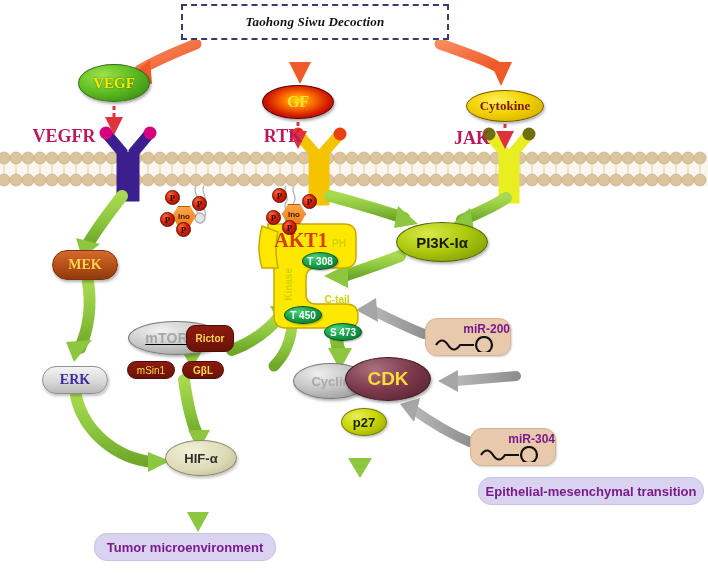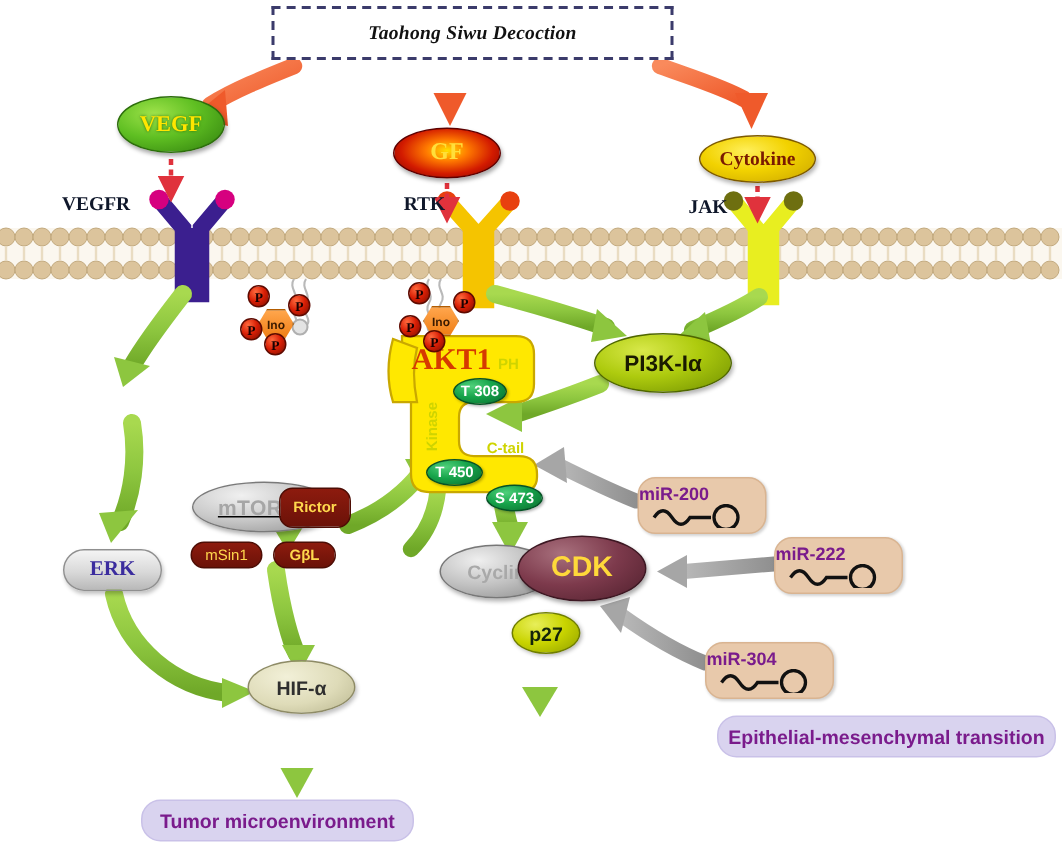--- a/index.html
+++ b/index.html
@@ -27,21 +27,21 @@
   #gf{left:262px;top:85px;width:72px;height:34px;
      background:radial-gradient(ellipse at 50% 45%, #ffe000 0%, #ff7a00 28%, #d21a00 62%, #6e0000 100%);
      border:1px solid #5d0000;box-shadow:1px 2px 3px rgba(0,0,0,.35);}
   #gf .t{font-family:"Liberation Serif",serif;font-weight:bold;font-size:16px;color:#ffdf3a;}
   #cytokine{left:466px;top:90px;width:78px;height:32px;
      background:radial-gradient(ellipse at 40% 32%, #ffef5a 0%, #f2d200 45%, #c9a400 100%);
      border:1.5px solid #7d5a00;box-shadow:1px 2px 3px rgba(0,0,0,.3);}
   #cytokine .t{font-family:"Liberation Serif",serif;font-weight:bold;font-size:13px;color:#7a1a00;}
 
   
-  .rlabel{font-family:"Liberation Serif",serif;font-weight:bold;font-size:13px;color:#0f172a;}
+  .rlabel{font-family:"Liberation Serif",serif;font-weight:bold;font-size:18px;color:#be185d;}
   #lbl-vegfr{left:34px;top:128px;width:60px;height:16px;}
   #lbl-rtk{left:262px;top:128px;width:42px;height:16px;}
   #lbl-jak{left:452px;top:130px;width:40px;height:16px;}
 
   
   #mek{left:52px;top:250px;width:66px;height:30px;border-radius:15px;
      background:linear-gradient(180deg,#d46a2a 0%, #b44e17 55%, #8e3a0d 100%);
      border:1px solid #7d3408;box-shadow:1px 2px 3px rgba(0,0,0,.3);}
   #mek .t{font-family:"Liberation Serif",serif;font-weight:bold;font-size:14px;color:#ffd34d;}
   #erk{left:42px;top:366px;width:66px;height:28px;border-radius:14px;
@@ -113,21 +113,21 @@
   #cdk .t{font-weight:bold;font-size:19px;color:#ffd93a;}
   #p27{left:341px;top:396px;width:46px;height:28px;border-radius:50%;
      background:radial-gradient(ellipse at 34% 28%, #e8ee5a 0%, #c9d400 48%, #8fa000 100%);
      border:1px solid #6f7d00;box-shadow:1px 1px 3px rgba(0,0,0,.3);margin-top:12px;}
   #p27 .t{font-weight:bold;font-size:13px;color:#14240a;}
 
   
   .mir{border-radius:12px;background:#e8c9ab;border:1px solid #d9b491;
      box-shadow:1px 1px 2px rgba(0,0,0,.18);
      display:block;position:absolute;}
-  .mir .t{position:absolute;left:0;right:0;top:3px;text-align:left;
+  .mir .t{position:absolute;left:0;right:0;top:3px;text-align:right;
      font-weight:bold;font-size:12px;color:#7a1b8c;}
   .mir svg{position:absolute;left:8px;top:17px;}
   #mir200{left:425px;top:318px;width:84px;height:36px;}
   #mir222{left:516px;top:358px;width:84px;height:36px;}
   #mir221{left:470px;top:428px;width:84px;height:36px;}
 
   
   .outcome{border-radius:13px;background:#d9d3ef;border:1px solid #c9c1e8;}
   .outcome .t{font-weight:bold;font-size:13px;color:#7a1b8c;}
   #out-prolif{left:236px;top:477px;width:232px;height:28px;}
@@ -437,20 +437,23 @@
     <span class="t">GF</span>
   </div>
   <div class="node ellipse" id="cytokine">
     <span class="t">Cytokine</span>
   </div>
 
   <div class="node rlabel" id="lbl-vegfr">VEGFR</div>
   <div class="node rlabel" id="lbl-rtk">RTK</div>
   <div class="node rlabel" id="lbl-jak">JAK</div>
 
+  <div class="node" id="mek">
+    <span class="t">MEK</span>
+  </div>
   <div class="node" id="erk">
     <span class="t">ERK</span>
   </div>
   <div class="node" id="hif">
     <span class="t">HIF-α</span>
   </div>
   <div class="node" id="pi3k">
     <span class="t">PI3K-Iα</span>
   </div>
 
@@ -528,27 +531,20 @@
     <span class="t">p27</span>
   </div>
 
   <div class="mir" id="mir200">
     <span class="t">miR-200</span>
     <svg width="66" height="16" viewBox="0 0 66 16">
       <path d="M2 9 C6 3 10 3 14 9 C18 15 22 15 26 9 L40 9" stroke="#111" stroke-width="2.2" fill="none"></path>
       <circle cx="50" cy="9" r="8" stroke="#111" stroke-width="2.2" fill="none"></circle>
     </svg>
   </div>
-  <div class="mir" id="mir222">
-    <span class="t">miR-222</span>
-    <svg width="66" height="16" viewBox="0 0 66 16">
-      <path d="M2 9 C6 3 10 3 14 9 C18 15 22 15 26 9 L40 9" stroke="#111" stroke-width="2.2" fill="none"></path>
-      <circle cx="50" cy="9" r="8" stroke="#111" stroke-width="2.2" fill="none"></circle>
-    </svg>
-  </div>
   <div class="mir" id="mir221">
     <span class="t">miR-304</span>
     <svg width="66" height="16" viewBox="0 0 66 16">
       <path d="M2 9 C6 3 10 3 14 9 C18 15 22 15 26 9 L40 9" stroke="#111" stroke-width="2.2" fill="none"></path>
       <circle cx="50" cy="9" r="8" stroke="#111" stroke-width="2.2" fill="none"></circle>
     </svg>
   </div>
 
   <div class="node outcome" id="out-emt">
     <span class="t">Epithelial-mesenchymal transition</span>

